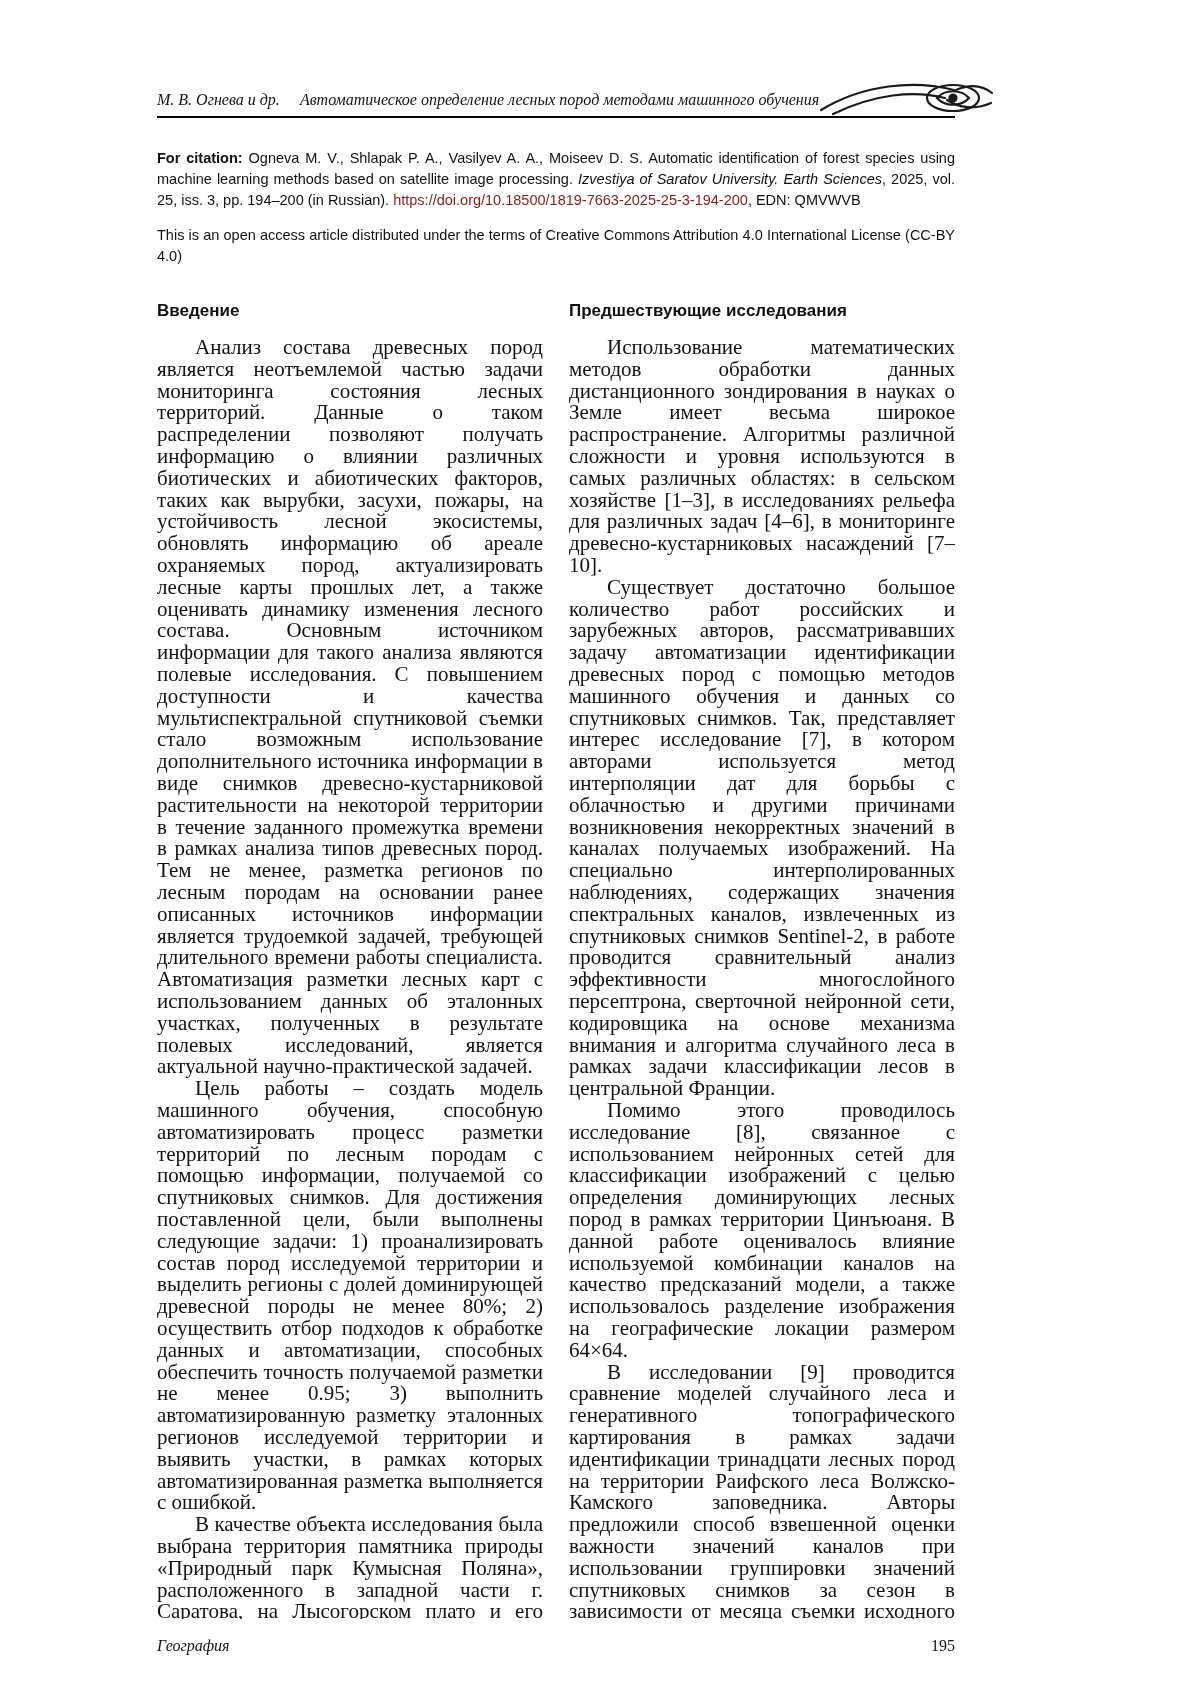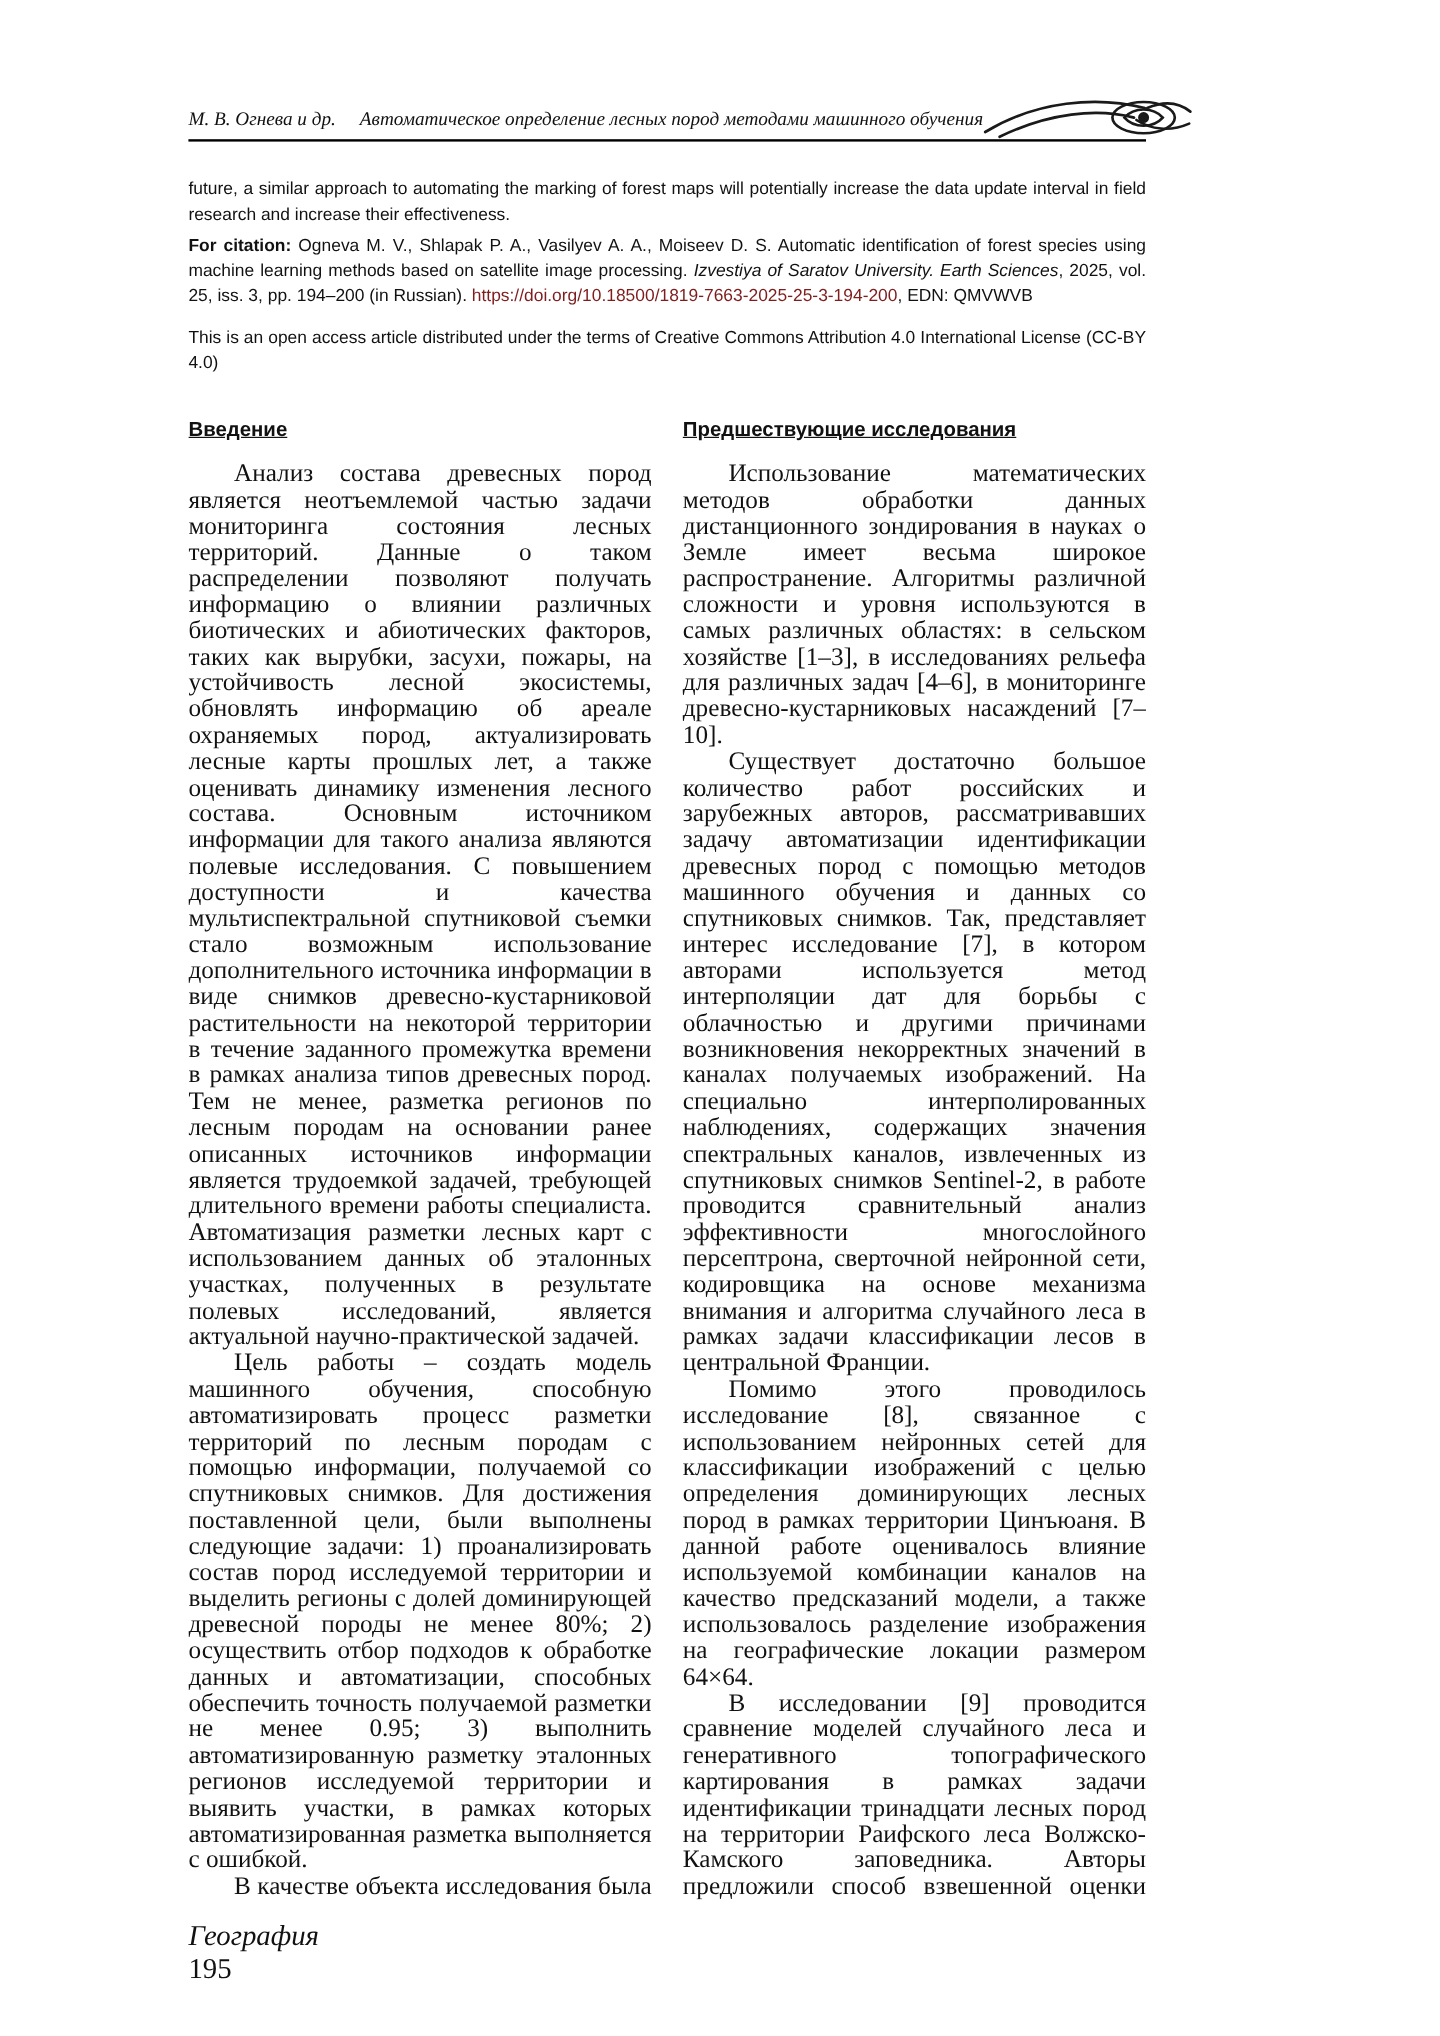--- a/index.html
+++ b/index.html
@@ -55,37 +55,35 @@
     margin-top: 34px;
     flex: 1 1 auto;
     overflow: hidden;
   }
   .col { width: 430px; }
   .col h2 {
     font-family: "Liberation Sans", "DejaVu Sans", sans-serif;
     font-size: 17px;
     font-weight: bold;
     margin: 0 0 16px 0;
-    text-decoration: underline;
   }
   .col p {
     margin: 0;
     font-size: 21px;
     line-height: 21.8px;
     text-align: justify;
     text-indent: 38px;
   }
 
   
   .page-footer {
     margin-top: auto;
-    display: flex; justify-content: flex-end; align-items: baseline;
-    font-size: 24px;
+    display: flex; justify-content: space-between; align-items: baseline;
+    font-size: 16px;
     padding-top: 18px;
-    flex-direction: column;
   }
   .footer-section { font-style: italic; }
 </style>
 </head>
 <body>
 
 <div class="page">
 
   <header class="running-head">
     <div class="rh-text">
@@ -101,21 +99,20 @@
           <path d="M128 24 c 12 8 28 10 44 3"></path>
           <ellipse cx="134" cy="22" rx="26" ry="13"></ellipse>
           <path d="M118 22 c 8 -9 24 -9 32 0 c -8 9 -24 9 -32 0 z"></path>
           <circle cx="134" cy="22" r="3.5" fill="#1a1a1a"></circle>
         </g>
       </svg>
     </span>
   </header>
 
   <section class="front">
-    <p class="abstract-tail">future, a similar approach to automating the marking of forest maps will potentially increase the data update interval in field research and increase their effectiveness.</p>
     <p class="citation">
       <span class="fm-label">For citation:</span>
       <span>Ogneva M. V., Shlapak P. A., Vasilyev A. A., Moiseev D. S. Automatic identification of forest species using machine learning methods based on satellite image processing. </span><span class="italic">Izvestiya of Saratov University. Earth Sciences</span><span>, 2025, vol. 25, iss. 3, pp. 194–200 (in Russian). </span><span class="doi">https://doi.org/10.18500/1819-7663-2025-25-3-194-200</span><span>, EDN: QMVWVB</span>
     </p>
     <p class="license">This is an open access article distributed under the terms of Creative Commons Attribution 4.0 International License (CC-BY 4.0)</p>
   </section>
 
   <main class="columns">
     <section class="col">
       <h2>Введение</h2>

